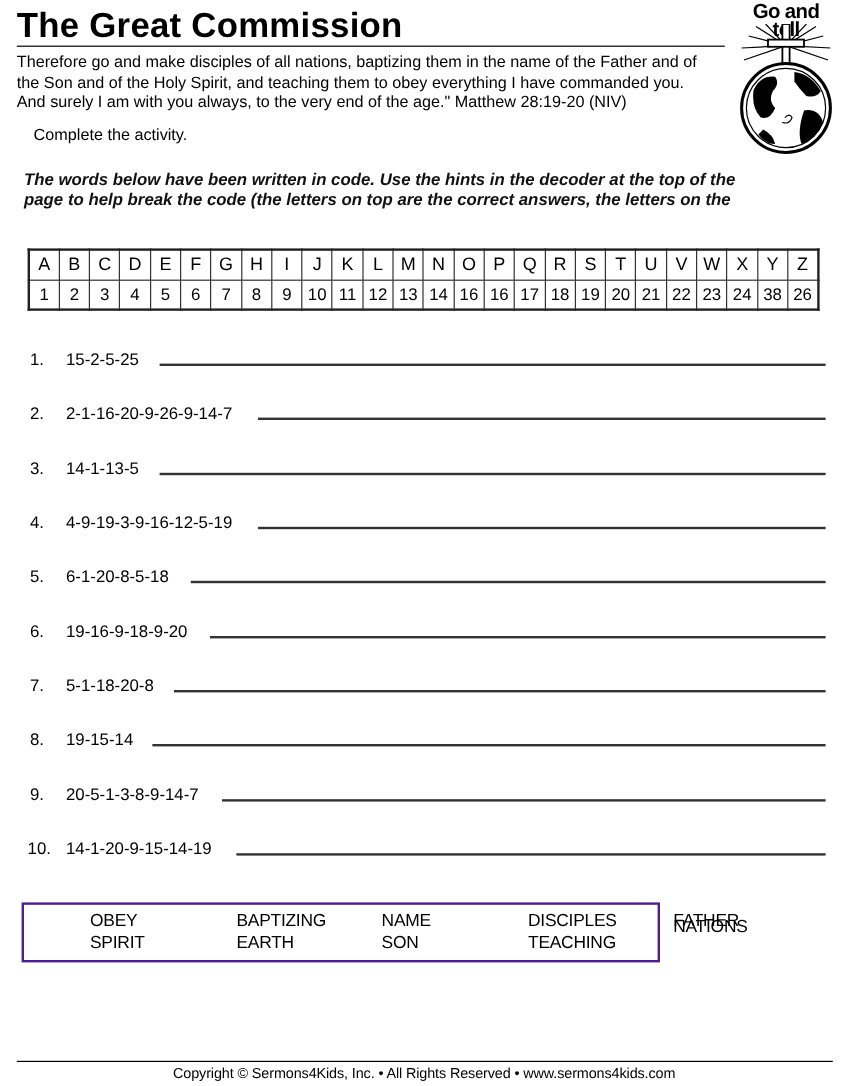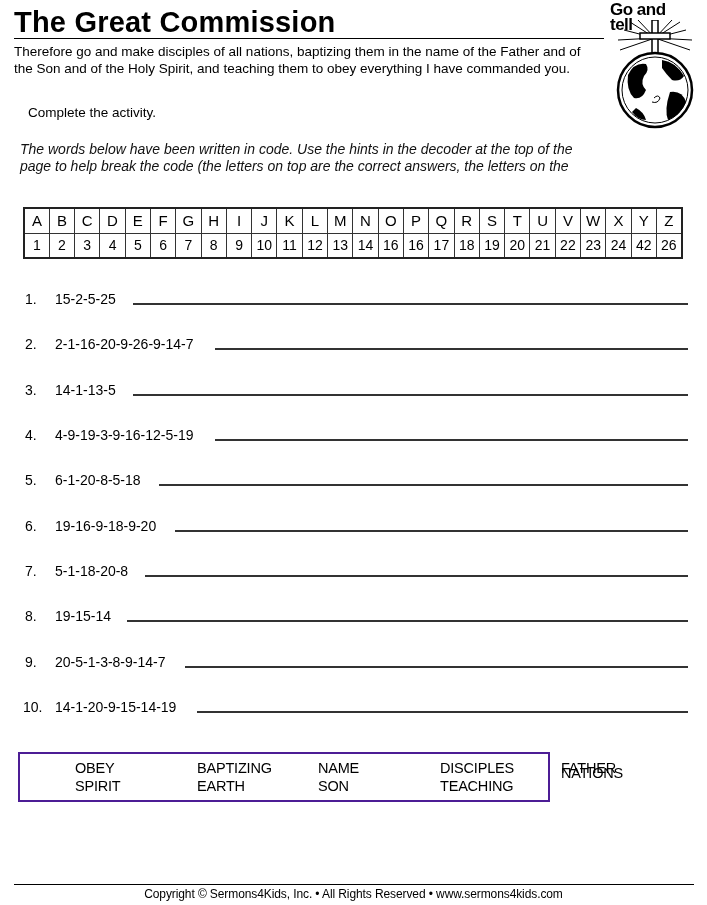--- a/index.html
+++ b/index.html
@@ -18,28 +18,28 @@
     font-size: 13.5px; line-height: 16.5px;
   }
   .instruction-short {
     position: absolute; left: 28px; top: 105px;
     font-size: 13.5px; line-height: 16px;
   }
   .logo {
     position: absolute; left: 610px; top: 2px; width: 90px; height: 128px;
   }
   .logo-text {
-    position: absolute; left: 0; top: 0; width: 90px; 
+    position: absolute; left: 0; top: 0; width: 90px; text-align: center;
     font-weight: bold; font-size: 17px; line-height: 15px; letter-spacing: -0.5px;
   }
   .logo svg { position: absolute; left: 0; top: 18px; }
 
   .instructions {
     position: absolute; left: 20px; top: 141px; width: 640px;
-    font-size: 14px; font-style: italic; line-height: 16.5px; color: #111;
+    font-size: 14px; font-style: italic; line-height: 16.5px; color: #111; font-weight: bold;
   }
 
   .decoder {
     position: absolute; left: 23px; top: 207px;
     border-collapse: collapse;
   }
   .decoder td {
     width: 25.3px; height: 25px; border: 1px solid #333; text-align: center;
     font-size: 14px; padding: 0;
   }
@@ -76,20 +76,21 @@
 </style>
 </head>
 <body>
 
 <div class="title">The Great Commission</div>
 <div class="title-rule"></div>
 
 <div class="verse">
   <div>Therefore go and make disciples of all nations, baptizing them in the name of the Father and of</div>
   <div>the Son and of the Holy Spirit, and teaching them to obey everything I have commanded you.</div>
+  <div>And surely I am with you always, to the very end of the age." Matthew 28:19-20 (NIV)</div>
 </div>
 <div class="instruction-short">Complete the activity.</div>
 
 <div class="logo">
   <div class="logo-text">
     <div>Go and</div>
     <div>tell</div>
   </div>
   <svg width="90" height="110" viewBox="0 0 90 110">
     <g stroke="#000" stroke-width="1" fill="none">
@@ -169,21 +170,21 @@
     <td>16</td>
     <td>16</td>
     <td>17</td>
     <td>18</td>
     <td>19</td>
     <td>20</td>
     <td>21</td>
     <td>22</td>
     <td>23</td>
     <td>24</td>
-    <td>42</td>
+    <td>38</td>
     <td>26</td>
   </tr>
 </tbody>
   </table>
 
 <div class="question" style="top:290px">
   <span class="q-num">1.</span>
   <span class="q-code">15-2-5-25</span>
   <div class="q-line" style="left:108px"></div>
 </div>

